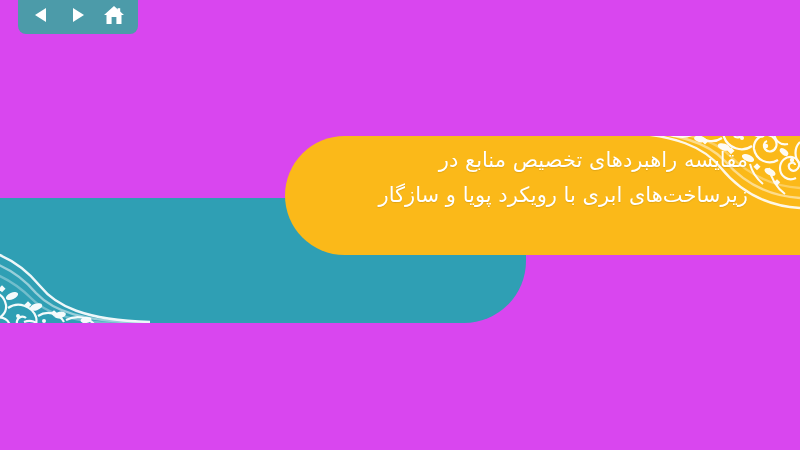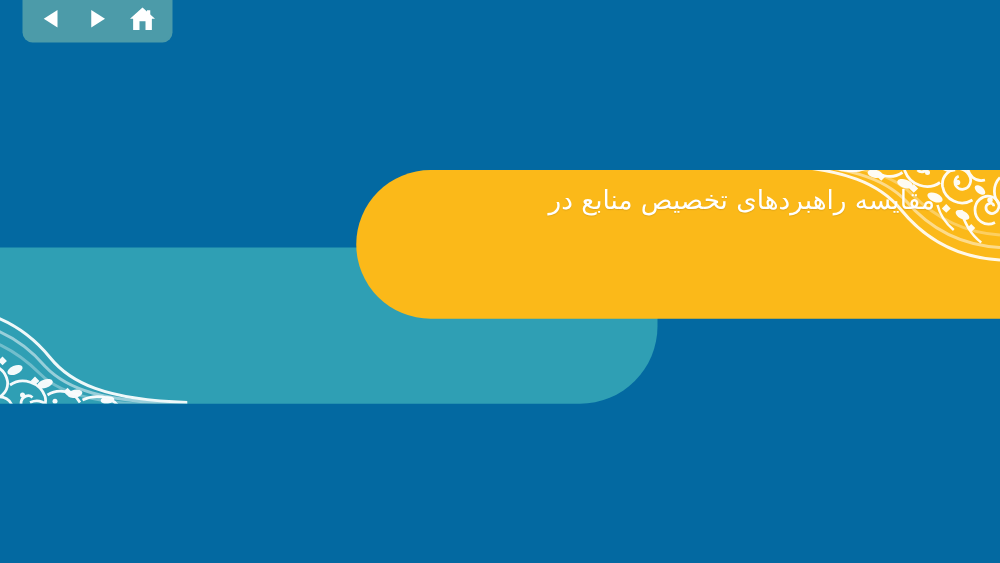--- a/index.html
+++ b/index.html
@@ -11,21 +11,21 @@
     width: 800px;
     height: 450px;
     overflow: hidden;
     font-family: "DejaVu Sans", "Liberation Sans", sans-serif;
   }
 
   #slide {
     position: relative;
     width: 800px;
     height: 450px;
-    background: #0369a1;
+    background: #d946ef;
     overflow: hidden;
   }
 
   
   #navbar {
     position: absolute;
     left: 18px;
     top: -14px;
     width: 120px;
     height: 48px;
@@ -189,20 +189,21 @@
         <circle cx="117" cy="2" r="2"></circle>
         <circle cx="91" cy="-3" r="2"></circle>
         <path d="M160,58 c-8,-6 -14,-16 -16,-26" fill="none" stroke="#ffffff" stroke-width="2"></path>
         <path d="M138,48 c-6,-5 -11,-12 -13,-20" fill="none" stroke="#ffffff" stroke-width="2"></path>
       </g>
     </svg>
   </div>
 
   <div id="title-block">
     <span class="title-line">مقایسه راهبردهای تخصیص منابع در</span>
+    <span class="title-line">زیرساخت‌های ابری با رویکرد پویا و سازگار</span>
   </div>
 
   <div id="navbar">
 
     <div class="nav-btn">
       <svg width="20" height="20" viewBox="0 0 20 20">
         <polygon points="14,3 14,17 3,10" fill="#ffffff"></polygon>
       </svg>
     </div>
 

